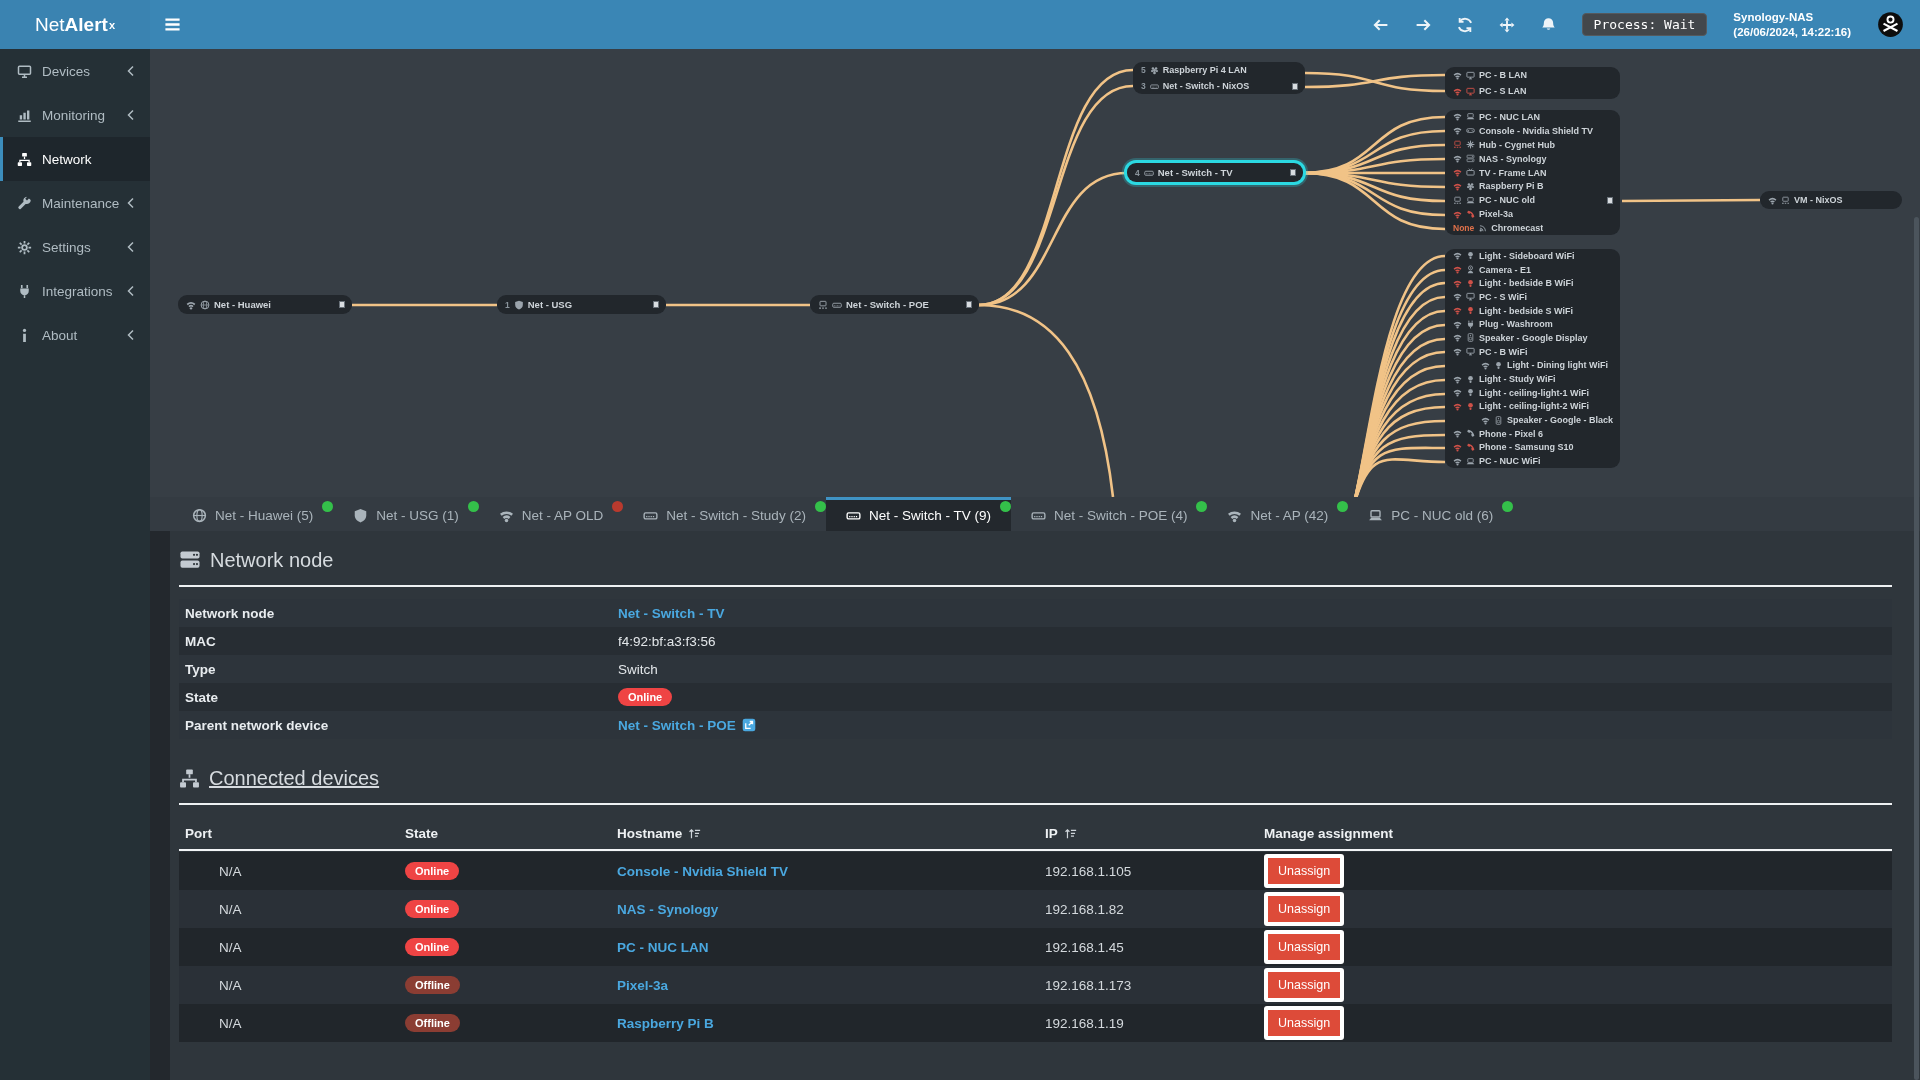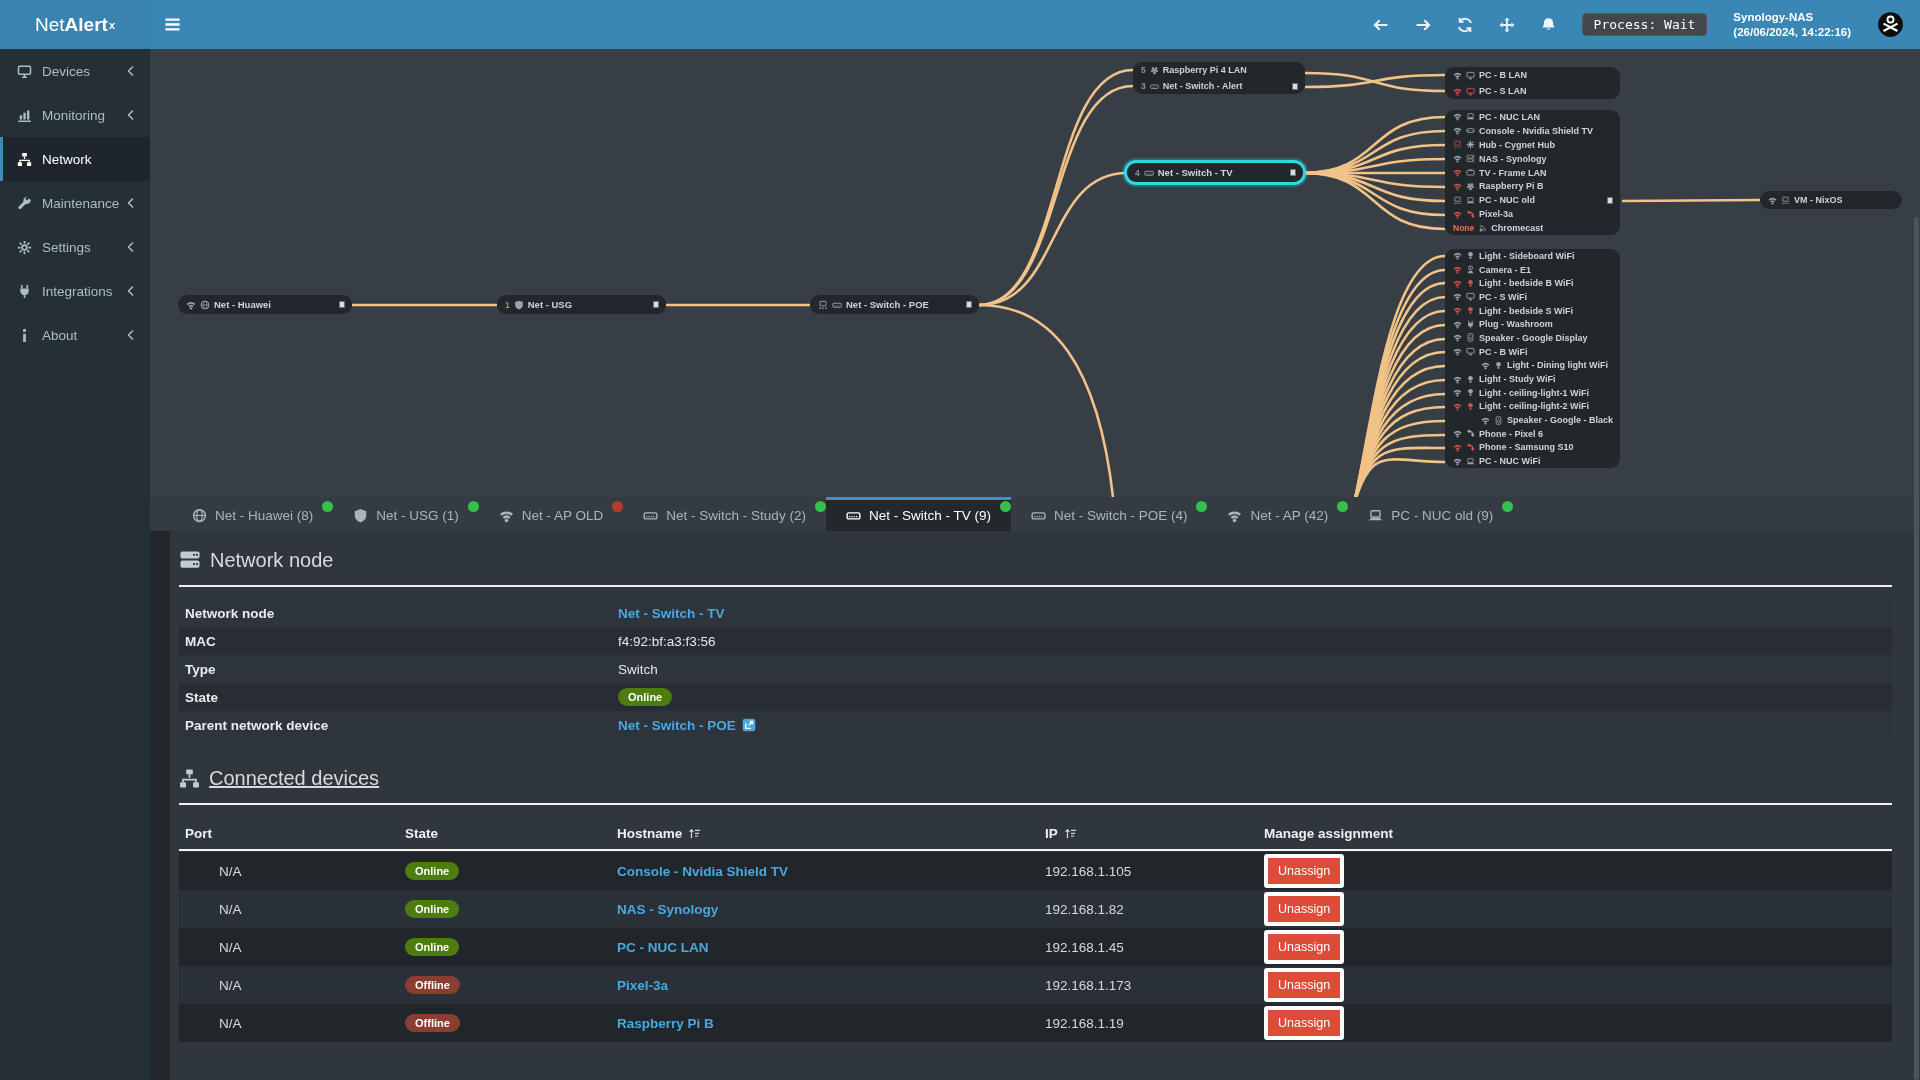--- a/index.html
+++ b/index.html
@@ -51,21 +51,21 @@
   .sec-title .ticon { display:flex; color:#c3cad1; }
   .sec-hr { border:none; border-top:2px solid #eef1f3; margin:10px 0 12px 0; }
 
   .detail-row { display:grid; grid-template-columns:433px 1fr; height:28px; align-items:center; padding-left:6px; font-size:13.5px; }
   .detail-row:nth-child(odd) { background:#2d343b; }
   .detail-row:nth-child(even) { background:#272d33; }
   .d-label { font-weight:700; color:#e8ecef; }
   .d-value { color:#e3e7ea; display:flex; align-items:center; gap:6px; }
   .link { color:#4aa8e0; font-weight:600; cursor:pointer; text-decoration:none; }
   .pill { display:inline-block; border-radius:10px; color:#fff; font-size:11px; font-weight:700; padding:3px 10px; }
-  .pill.online { background:#4d7c0f;text-align:center; }
+  .pill.online { background:#ef4444;text-align:center; }
   .pill.offline { background:#8b3d33; }
 
   .conn-head { margin-top:24px;text-decoration:underline; }
   .tbl-header { display:grid; grid-template-columns:220px 212px 428px 219px 1fr; height:32px; align-items:center; padding-left:6px; color:#eef1f3; font-size:13.5px; font-weight:700; }
   .th { display:flex; align-items:center; gap:6px; }
   .tbl-hr { border:none; border-top:2px solid #f2f4f6; margin:0 0 1px 0; }
   .tbl-row { display:grid; grid-template-columns:220px 212px 428px 219px 1fr; height:38px; align-items:center; padding-left:6px; font-size:13.5px; color:#d4d9dd; }
   .tbl-row:nth-child(odd) { background:#21262b; }
   .tbl-row:nth-child(even) { background:#2a3037; }
   .cell-port { padding-left:34px; }
@@ -339,21 +339,21 @@
         <span class="nlabel" style="font-size:9px">Raspberry Pi 4 LAN</span>
       </div>
       <div class="nrow" style="height:16px;">
         <span class="nprefix">3</span>
         <span class="nico">
           <svg width="9" height="9" viewBox="0 0 12 12" fill="currentColor" style="color:#9ba4ac;flex:none;display:block">
             <rect x="0.9" y="3.9" width="10.2" height="4.8" rx="1.2" fill="none" stroke="currentColor" stroke-width="1.1"></rect>
             <path d="M2.5 6.9h7" stroke="currentColor" stroke-width="0.9" stroke-dasharray="1 0.8"></path>
           </svg>
         </span>
-        <span class="nlabel" style="font-size:9px">Net - Switch - Alert</span>
+        <span class="nlabel" style="font-size:9px">Net - Switch - NixOS</span>
         <span class="nport"></span>
       </div>
     </div>
     <div class="node" style="left:1295px;top:18px;width:175px;">
       <div class="nrow" style="height:16px;">
         <span class="nico">
           <svg width="9" height="9" viewBox="0 0 12 12" fill="currentColor" style="color:#9ba4ac;flex:none;display:block">
             <path d="M0.8 4.6a8.2 8.2 0 0 1 10.4 0L9.9 6.2a6.1 6.1 0 0 0-7.8 0z"></path>
             <path d="M2.9 7.1a4.9 4.9 0 0 1 6.2 0L7.8 8.7a2.8 2.8 0 0 0-3.6 0z"></path>
             <circle cx="6" cy="10" r="1.4"></circle>
@@ -828,21 +828,21 @@
 
 <div class="tabstrip" id="tabstrip">
   <div class="tab">
     <span style="display:flex">
         <svg width="15" height="15" viewBox="0 0 12 12" fill="currentColor" style="flex:none;display:block">
           <circle cx="6" cy="6" r="4.7" fill="none" stroke="currentColor" stroke-width="1.2"></circle>
           <ellipse cx="6" cy="6" rx="2.1" ry="4.7" fill="none" stroke="currentColor" stroke-width="0.9"></ellipse>
           <path d="M1.3 6h9.4" stroke="currentColor" stroke-width="0.9"></path>
         </svg>
       </span>
-    <span>Net - Huawei (8)</span>
+    <span>Net - Huawei (5)</span>
     <span class="dot" style="background:#34c04a"></span>
   </div>
   <div class="tab">
     <span style="display:flex">
         <svg width="15" height="15" viewBox="0 0 12 12" fill="currentColor" style="flex:none;display:block">
           <path d="M6 0.8l4.6 1.7v3.3c0 2.9-1.9 4.7-4.6 5.7C3.3 10.5 1.4 8.7 1.4 5.8V2.5z"></path>
         </svg>
       </span>
     <span>Net - USG (1)</span>
     <span class="dot" style="background:#34c04a"></span>
@@ -899,21 +899,21 @@
     <span>Net - AP (42)</span>
     <span class="dot" style="background:#34c04a"></span>
   </div>
   <div class="tab">
     <span style="display:flex">
         <svg width="15" height="15" viewBox="0 0 12 12" fill="currentColor" style="flex:none;display:block">
           <rect x="2.4" y="2.2" width="7.2" height="5" rx="0.7" fill="none" stroke="currentColor" stroke-width="1.1"></rect>
           <path d="M0.9 9.7l1.5-1.7h7.2l1.5 1.7z"></path>
         </svg>
       </span>
-    <span>PC - NUC old (9)</span>
+    <span>PC - NUC old (6)</span>
     <span class="dot" style="background:#34c04a"></span>
   </div>
   </div>
 
 <div class="leftgap"></div>
 <div class="panel">
   <div class="sec-title">
     <span class="ticon">
         <svg width="22" height="22" viewBox="0 0 12 12" fill="currentColor" style="flex:none;display:block">
           <rect x="0.8" y="1.3" width="10.4" height="3.9" rx="1"></rect>

